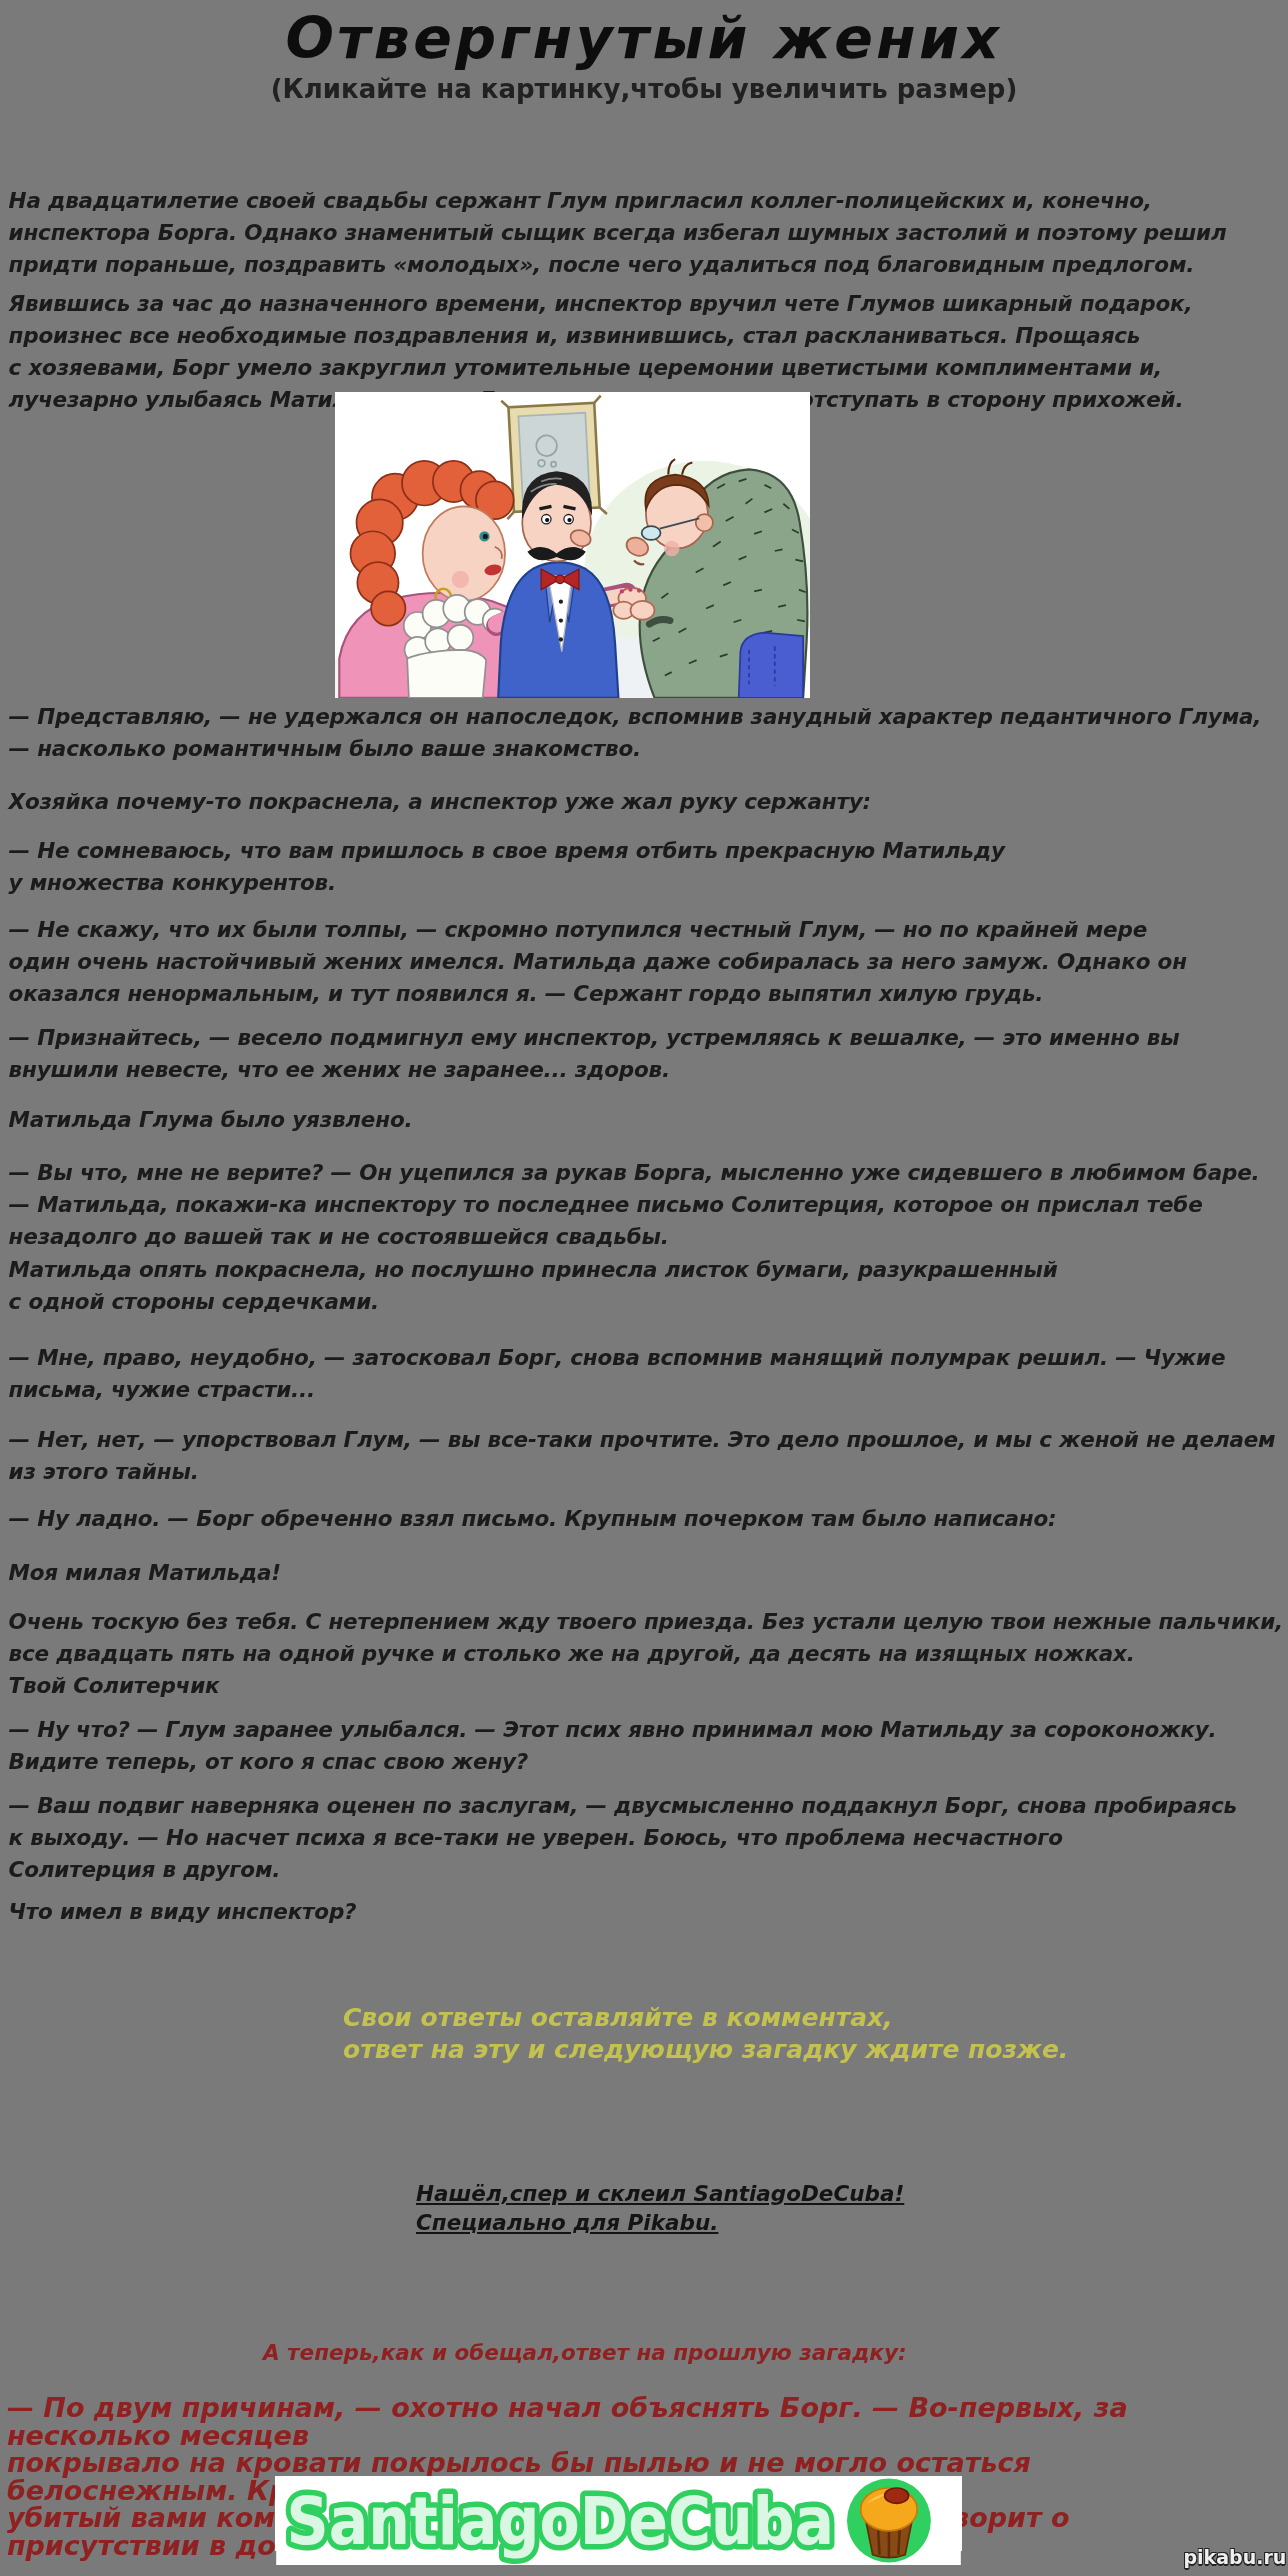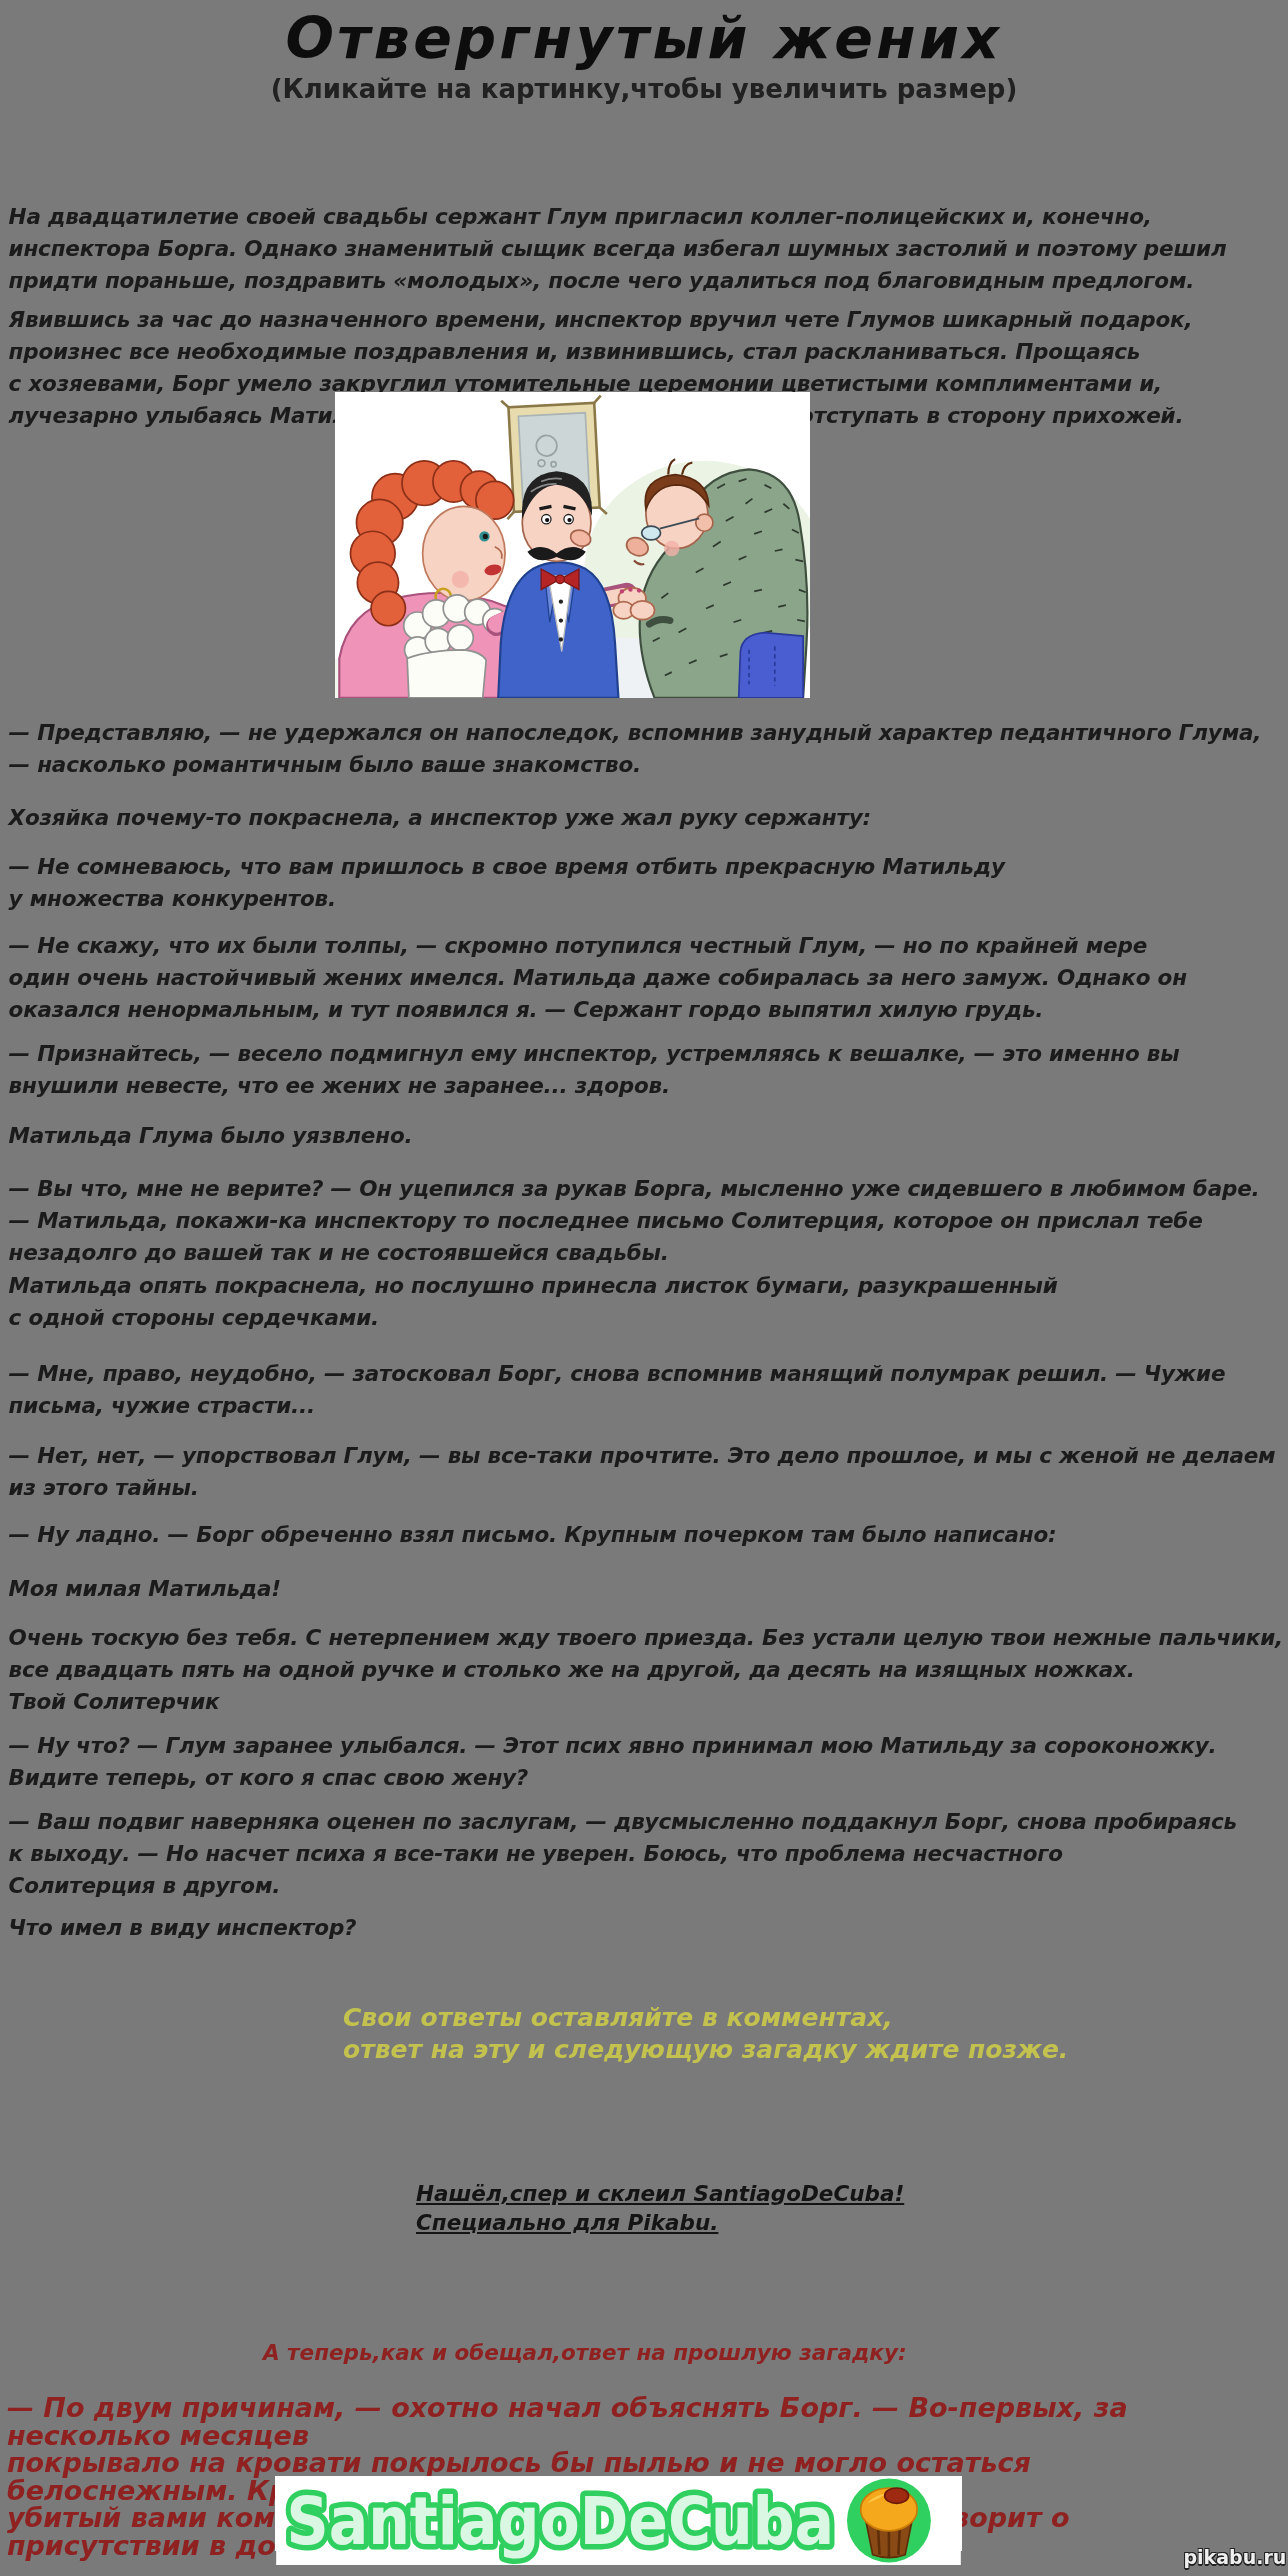--- a/index.html
+++ b/index.html
@@ -14,21 +14,21 @@
     letter-spacing:3.4px; color:#0d0d0d; white-space:pre-line;
   }
   .subtitle{
     position:absolute; top:70px; left:0; right:0; text-align:center;
     font-size:26px; line-height:39px; font-weight:bold; font-style:normal;
     color:#212121; white-space:pre-line;
   }
   .para{
     position:absolute; left:8.6px; right:3.4px;
     font-size:21.5px; line-height:32px; font-weight:bold; font-style:italic;
-    color:#1b1b1b; white-space:pre-line; letter-spacing:-0.2px;margin-top:16px;
+    color:#1b1b1b; white-space:pre-line; letter-spacing:-0.2px;
   }
   .announcement{
     position:absolute; left:343px; top:2002px;
     font-size:25px; line-height:32px; font-weight:bold; font-style:italic;
     white-space:pre-line;
   }
   .credits{
     position:absolute; left:416px; top:2179px;
     font-size:21.5px; line-height:29px; font-weight:bold; font-style:italic;
     color:#141414; white-space:pre-line;text-decoration:underline;

